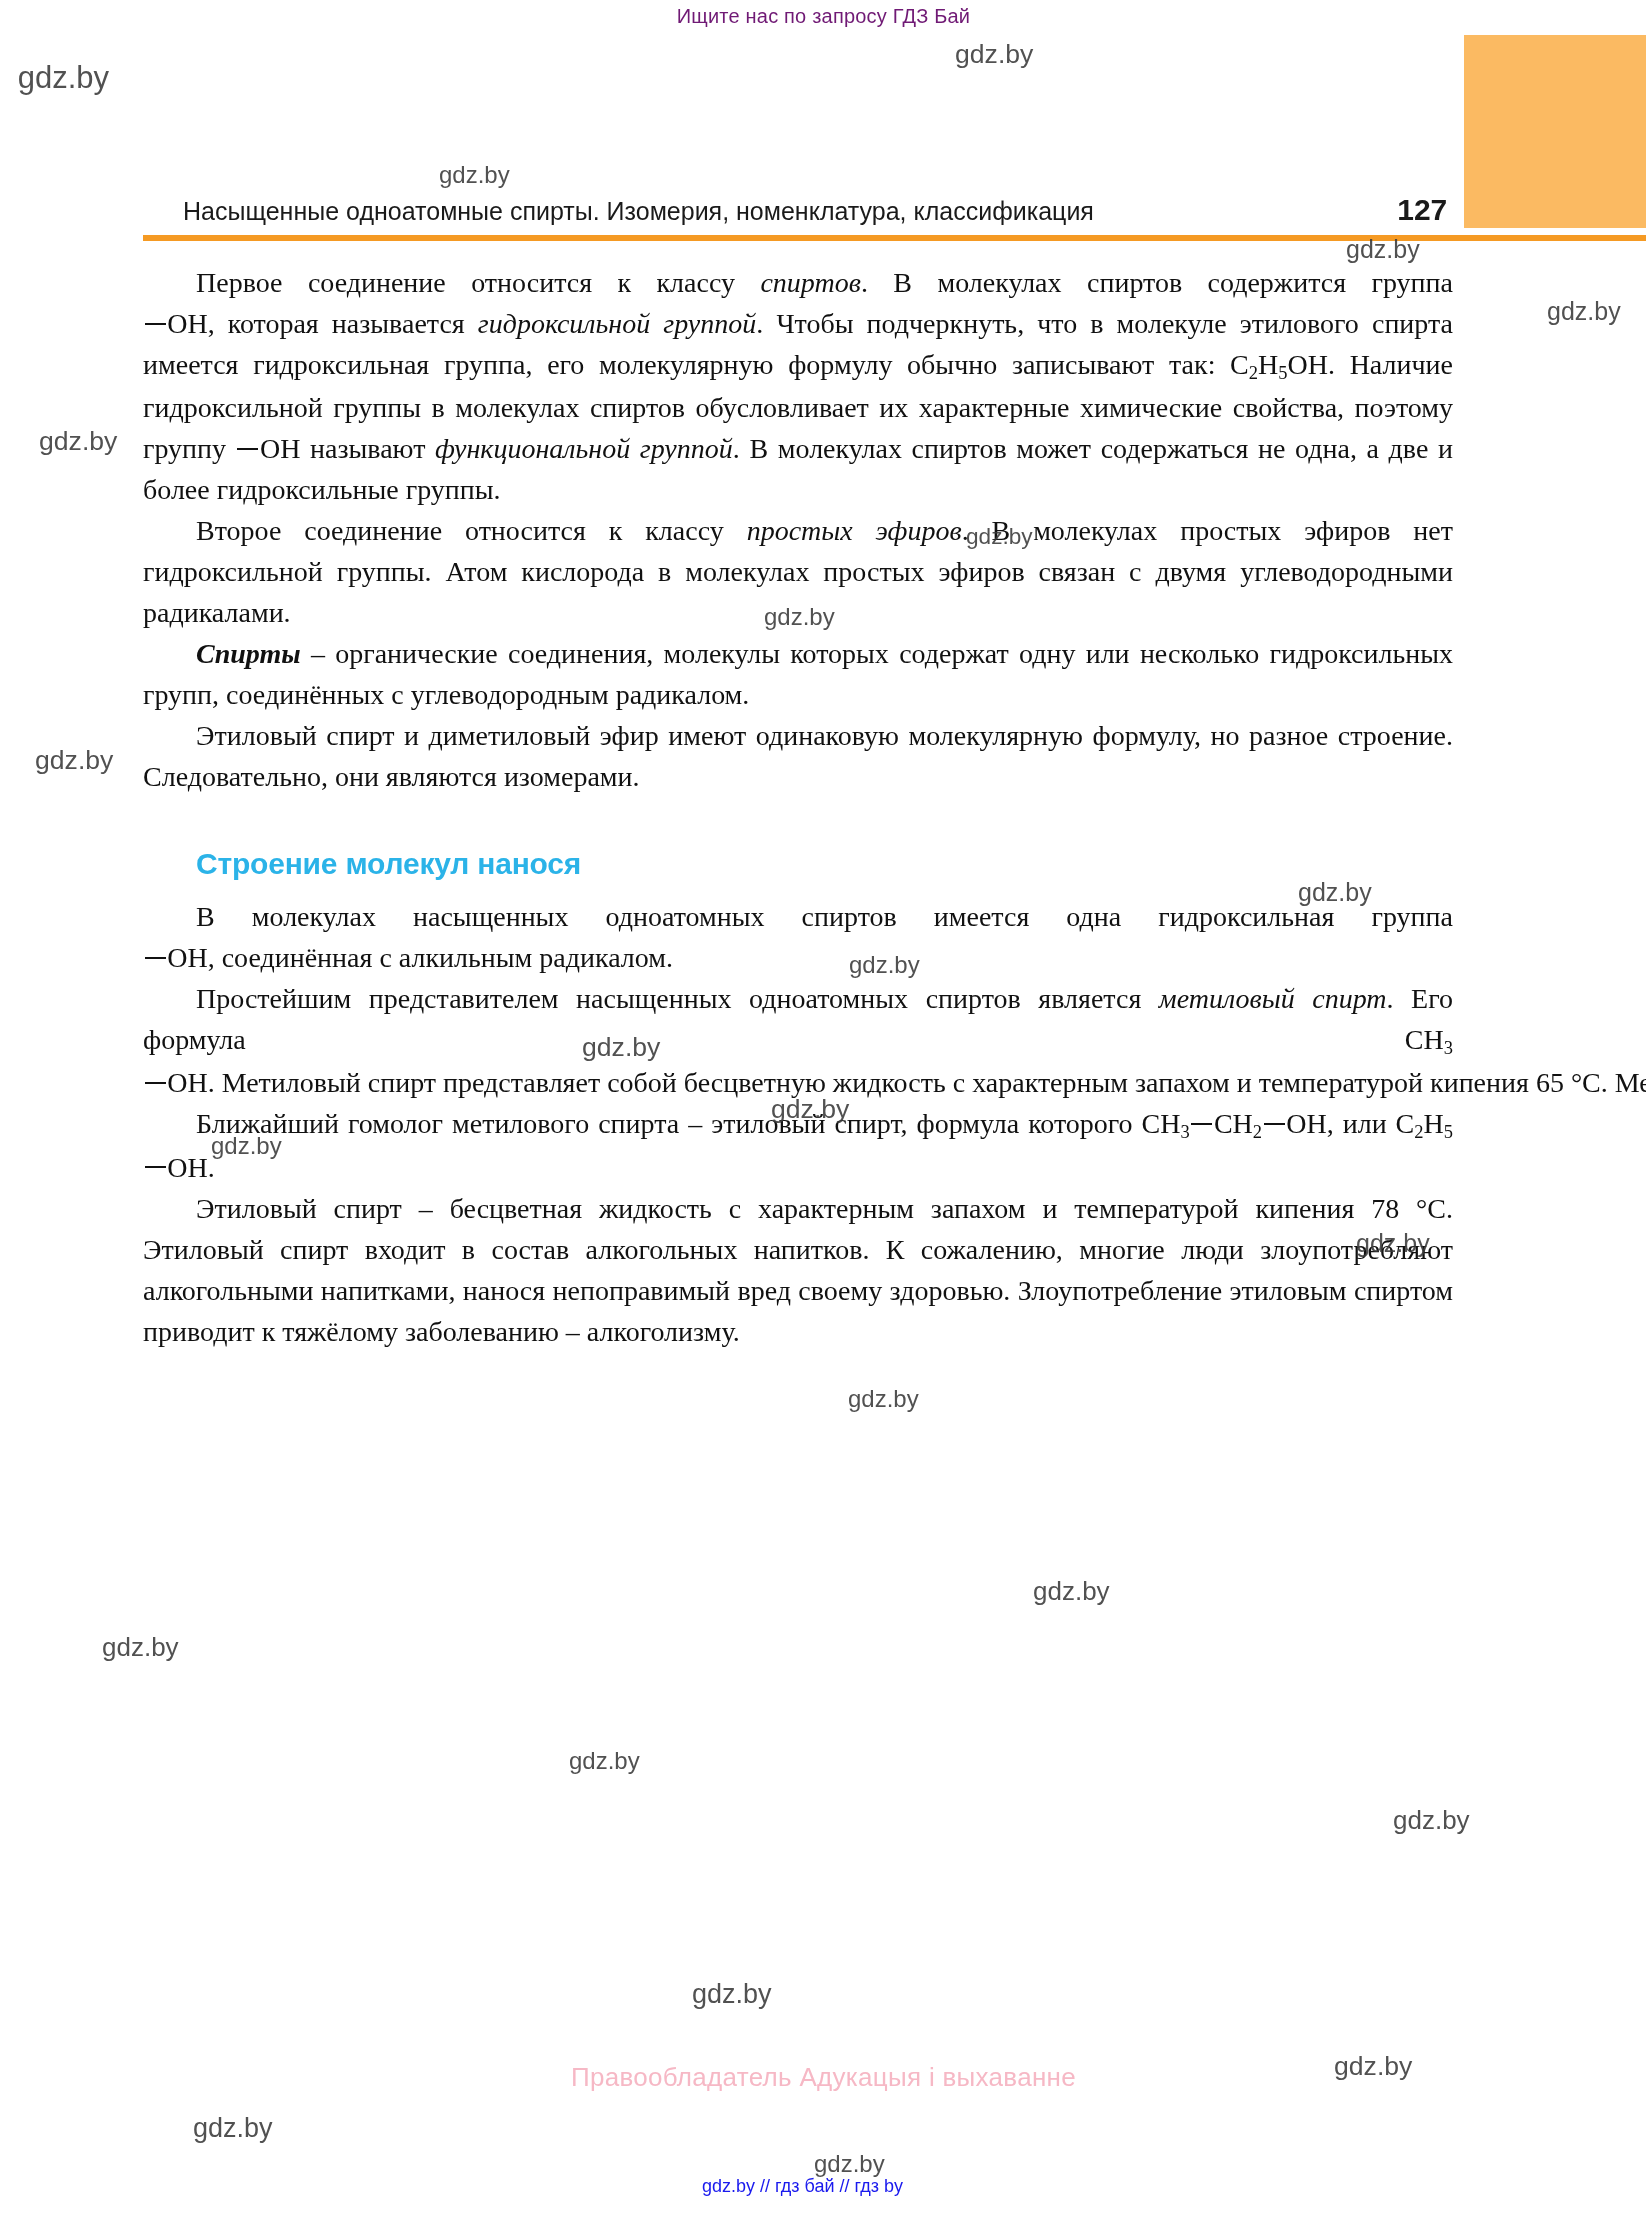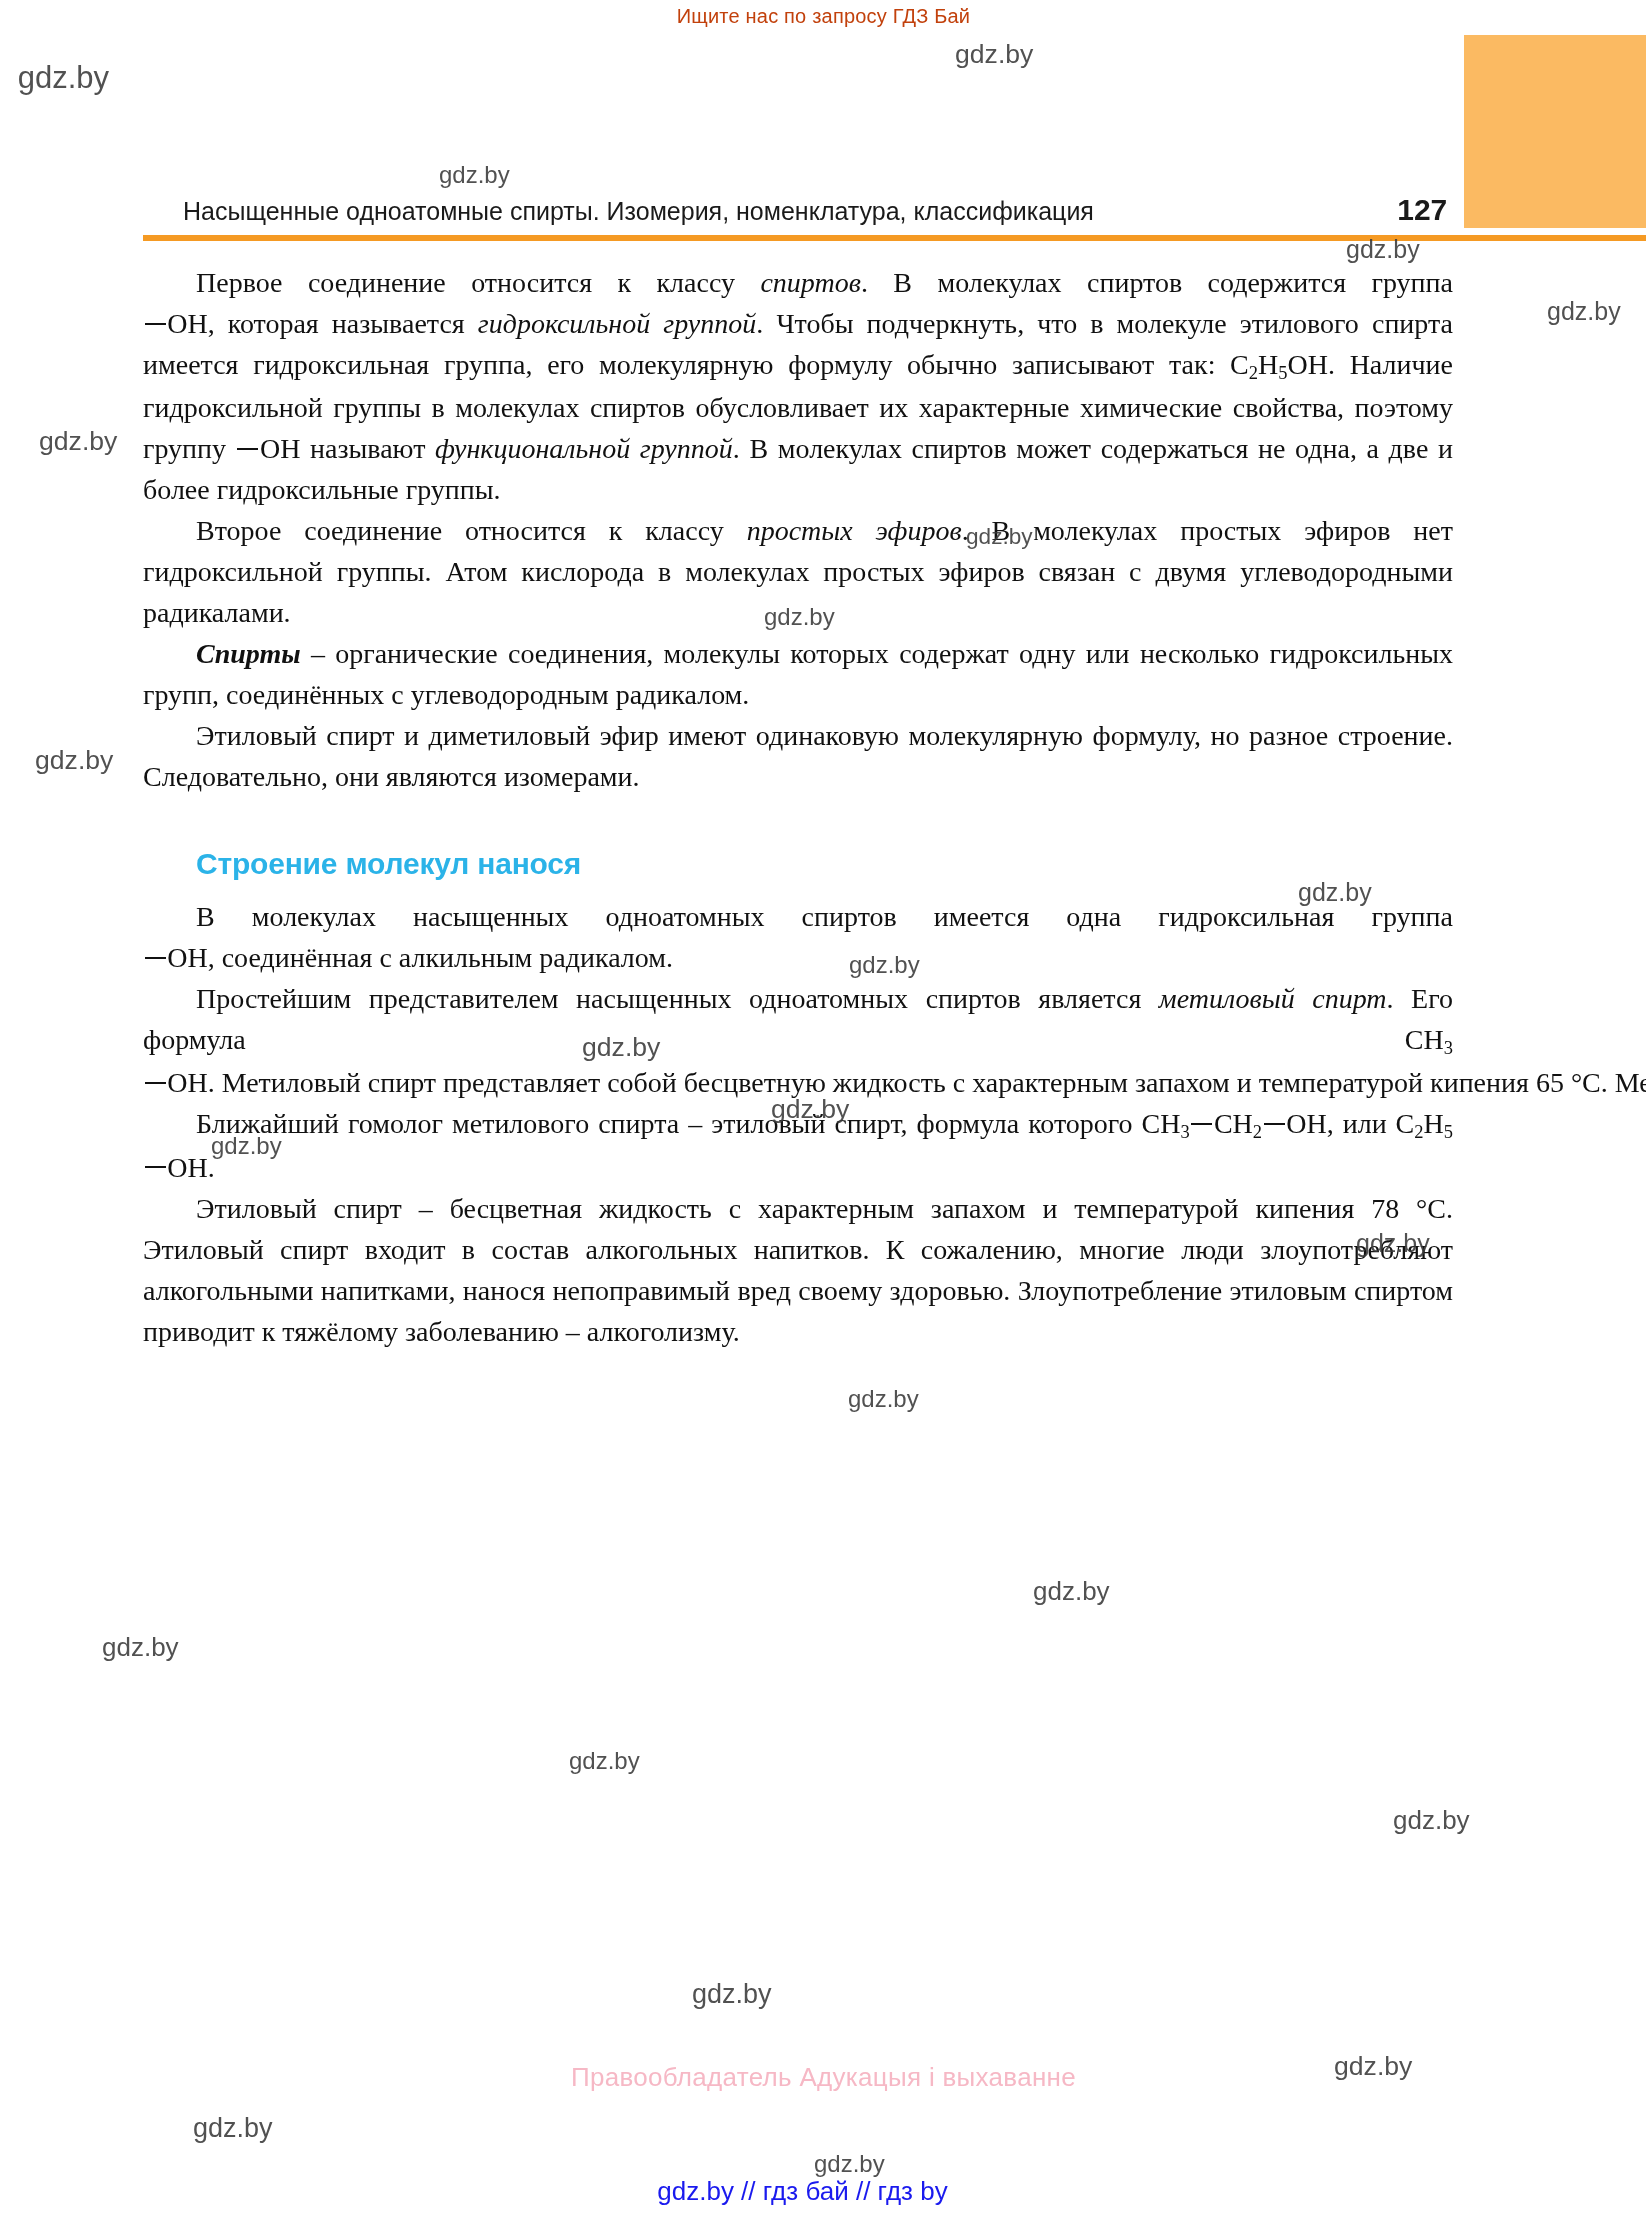--- a/index.html
+++ b/index.html
@@ -121,37 +121,37 @@
     color: #f6b8c5;
     letter-spacing: 0.3px;
   }
   .footer-links {
     position: absolute;
     top: 2176px;
     left: 0;
     width: 1605px;
     text-align: center;
     font-family: "Liberation Sans", sans-serif;
-    font-size: 26px;
+    font-size: 18px;
     color: #1a1aee;
   }
 
   
   .wm {
     position: absolute;
     font-family: "Liberation Sans", sans-serif;
     color: #3a3a3a;
     white-space: nowrap;
     pointer-events: none;
   }
 </style>
 </head>
 <body>
 
-<div class="promo-banner" style="color: #c2410c;">Ищите нас по запросу ГДЗ Бай</div>
+<div class="promo-banner" style="color: #701a75;">Ищите нас по запросу ГДЗ Бай</div>
 
 <div class="side-tab" style="background: rgb(251, 186, 98);"></div>
 
 <div class="page-header">
   <div class="header-title">Насыщенные одноатомные спирты. Изомерия, номенклатура, классификация</div>
   <div class="page-number">127</div>
 </div>
 <div class="header-rule" style="background: rgb(245, 154, 35);"></div>
 
 <div class="text-column">

